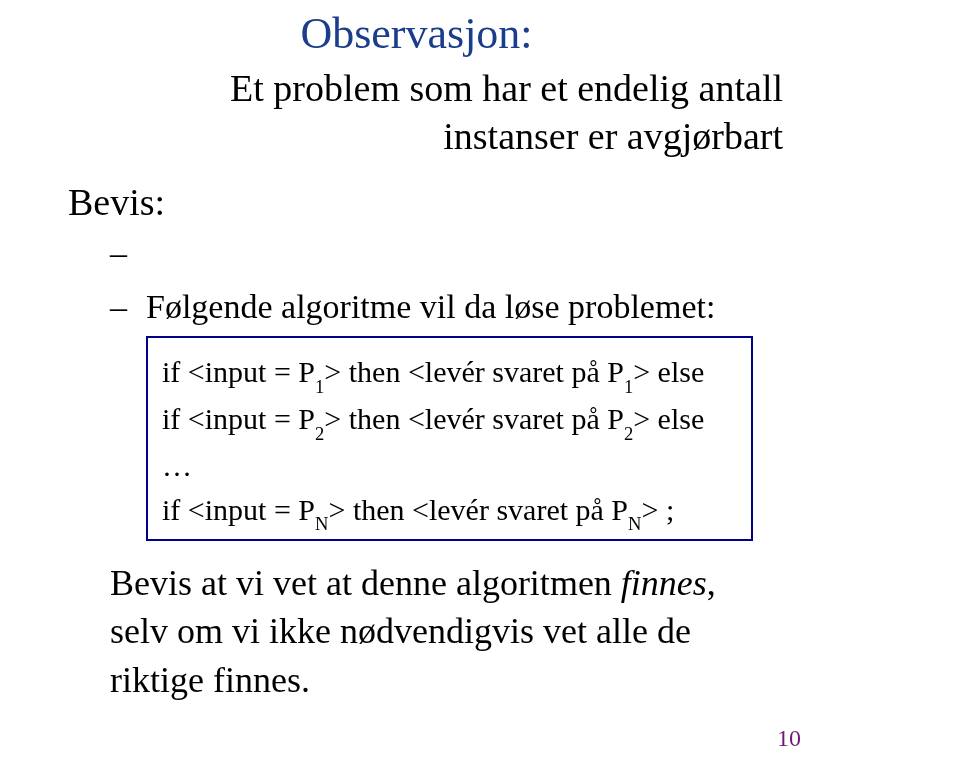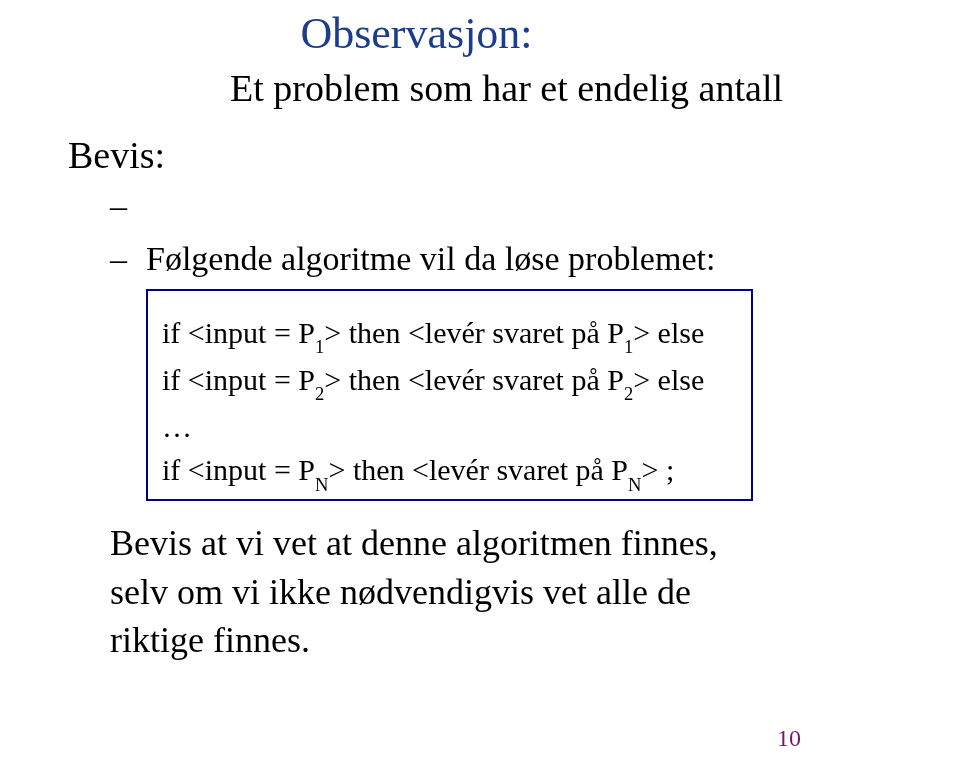--- a/index.html
+++ b/index.html
@@ -55,49 +55,51 @@
     font-size: 0.62em;
     position: relative;
     bottom: -0.2em;
   }
   .algobox {
     border: 2px solid #000088;
     margin-left: 96px;
     margin-right: 30px;
     margin-top: 4px;
     margin-bottom: 18px;
-    padding: 20px 14px 4px 14px;
+    padding: 12px 14px 4px 14px;
     font-size: 30px;
     line-height: 1.45;
   }
   .conclusion {
     font-size: 36px;
     line-height: 1.35;
     margin-left: 60px;
     margin-right: 20px;
   }
   .italic {
+    font-style: italic;
   }
   .pagenum {
     position: absolute;
     bottom: 18px;
     right: 32px;
     font-size: 24px;
     color: #701a75;
   }
 </style>
 </head>
 <body>
 
 <div class="slide">
 
   <div class="title">Observasjon:</div>
 
   <div class="subtitle">
     <span>Et problem som har et endelig antall</span><br>
+    <span>instanser er avgjørbart</span>
   </div>
 
   <div class="bevis">Bevis:</div>
 
   <div class="bullets">
     <div class="bullet">
       <span class="dash">–</span>
     </div>
     <div class="bullet">
       <span class="dash">–</span>

